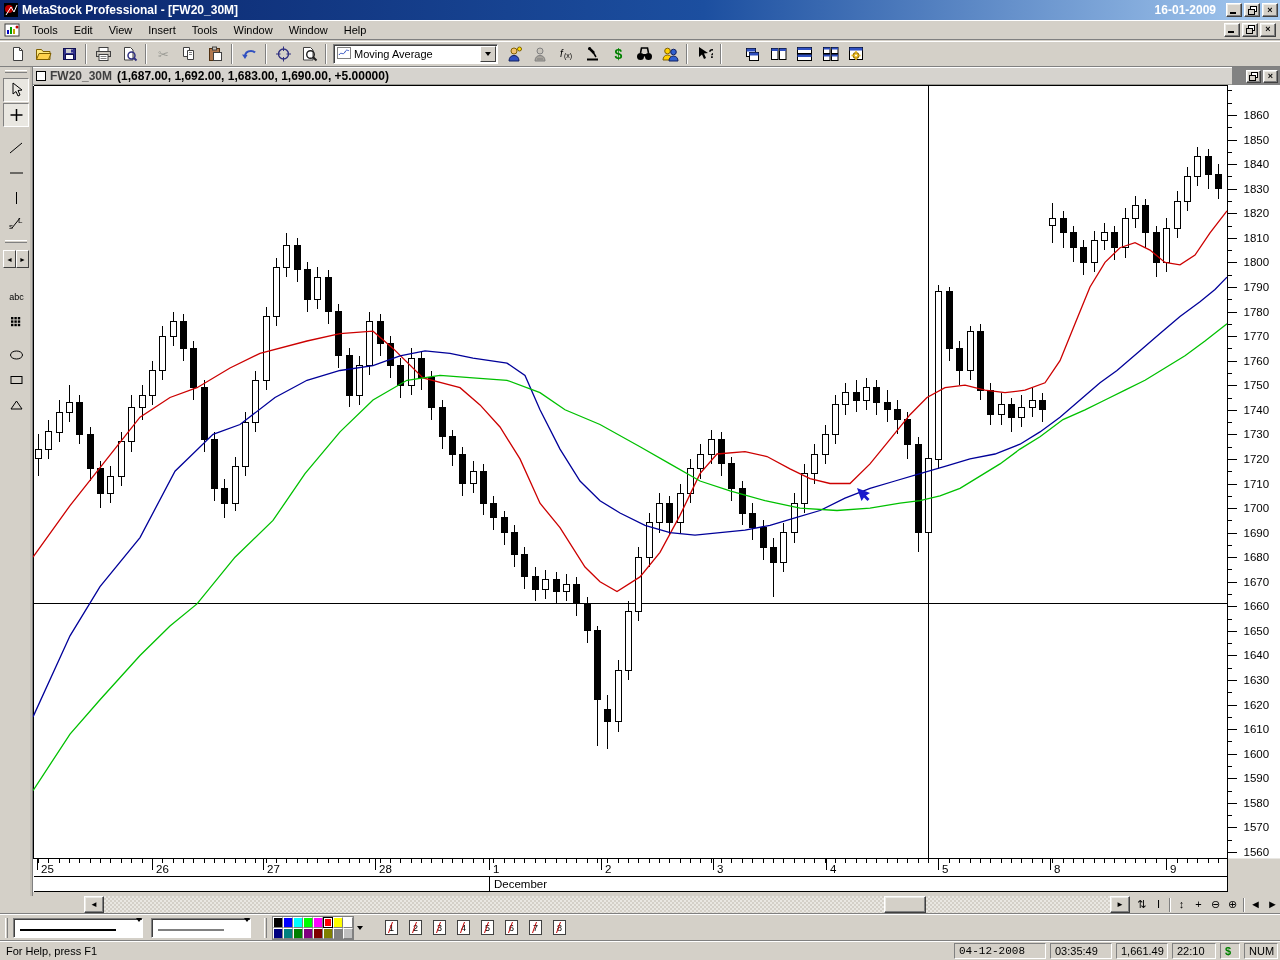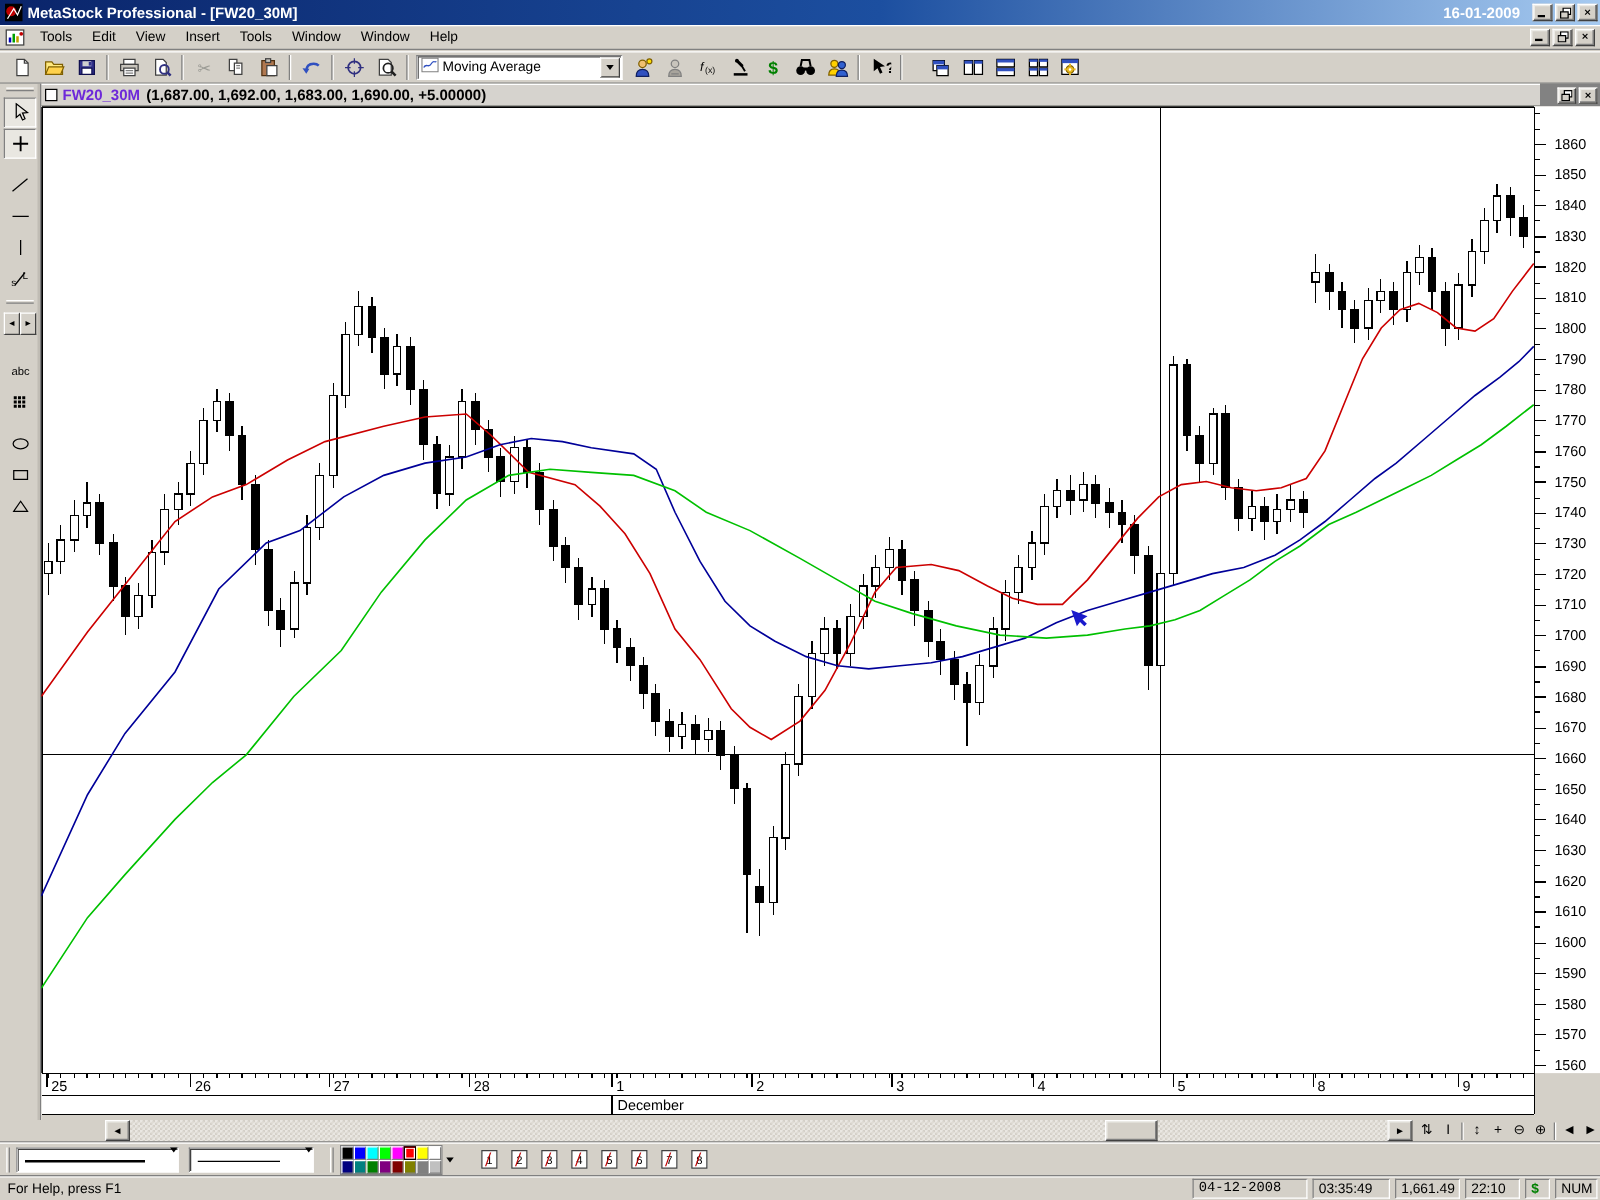--- a/index.html
+++ b/index.html
@@ -36,21 +36,21 @@
     box-shadow:inset 1px 1px 0 #404040;display:flex;align-items:center;margin:0 3px;}
   .combo .cicon{margin:0 3px;}
   .combo .ctext{flex:1 1 auto;font-size:11px;white-space:nowrap;}
   .combo .cbtn{width:16px;height:16px;margin:1px;background:#d4d0c8;border:1px solid;
     border-color:#fff #404040 #404040 #fff;display:flex;align-items:center;justify-content:center;}
   .arrow-down{width:0;height:0;border-left:3px solid transparent;border-right:3px solid transparent;border-top:4px solid #000;}
   
   .chart-titlebar{position:absolute;left:33px;top:67px;width:1199px;height:18px;background:#d6d3ce;
     border-top:1px solid #fff;border-bottom:1px solid #9a9a94;display:flex;align-items:center;}
   .chart-titlebar .doc-icon{width:10px;height:10px;border:1px solid #000;background:#fff;margin:0 4px 0 3px;}
-  .chart-titlebar .sym{color:#6d28d9;font-weight:bold;font-size:12px;margin-right:5px;}
+  .chart-titlebar .sym{color:#404040;font-weight:bold;font-size:12px;margin-right:5px;}
   .chart-titlebar .ohlc{color:#000;font-weight:bold;font-size:12px;}
   .strip-right{position:absolute;left:1232px;top:67px;width:48px;height:18px;background:#828282;
     display:flex;align-items:center;justify-content:flex-end;padding-right:2px;}
   .strip-right .winbtn{width:15px;height:13px;}
   
   .drawtools{position:absolute;left:0;top:67px;width:33px;height:829px;background:#d4d0c8;
     border-right:1px solid #808080;box-shadow:inset -2px 0 0 #c0bcb4;}
   .grip{position:absolute;left:5px;width:22px;height:3px;border-top:1px solid #fff;border-bottom:1px solid #808080;}
   .dtool{position:absolute;left:3px;width:26px;height:24px;display:flex;align-items:center;justify-content:center;background:#d4d0c8;}
   .dtool.pressed{border:1px solid;border-color:#808080 #fff #fff #808080;

